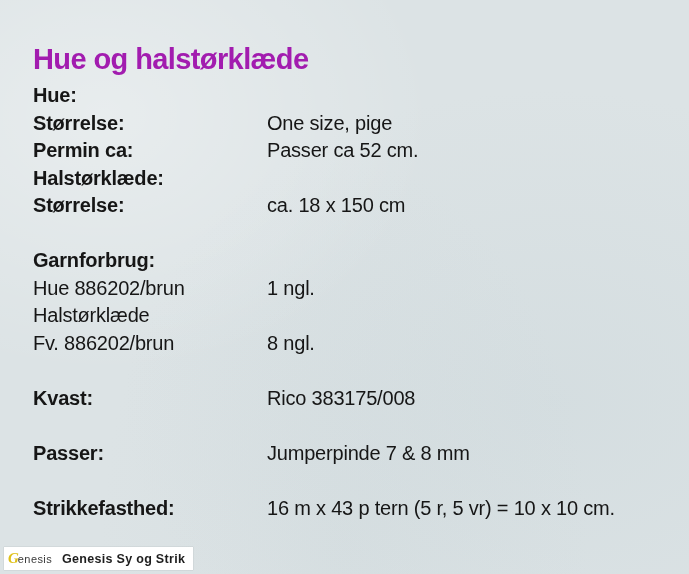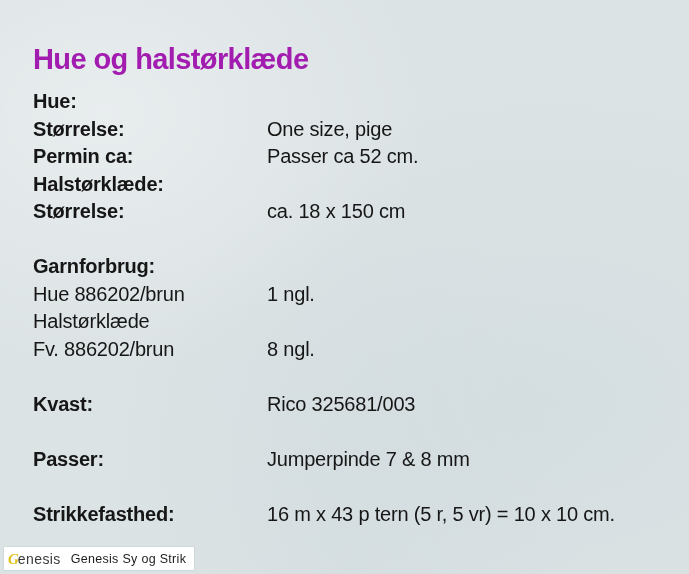--- a/index.html
+++ b/index.html
@@ -27,21 +27,21 @@
     font-size: 29px;
     font-weight: 700;
     letter-spacing: -0.6px;
     color: #a21caf;
     white-space: nowrap;
   }
 
   .spec-table {
     position: absolute;
     left: 33px;
-    top: 88px;
+    top: 82px;
     width: 630px;
   }
   .spec-row {
     display: flex;
     height: 27.5px;
     line-height: 27.5px;
     font-size: 20px;
     white-space: nowrap;
   }
   .spec-row .label {
@@ -78,28 +78,28 @@
   }
   .watermark .logo-g {
     font-family: "Liberation Serif", serif;
     font-style: italic;
     font-weight: 700;
     font-size: 15px;
     color: #dfc017;
     line-height: 1;
   }
   .watermark .logo-rest {
-    font-size: 14px;
+    font-size: 11px;
     color: #3a3a3a;
     letter-spacing: 0.4px;
     margin-left: -1px;
   }
   .watermark .wm-text {
     font-size: 12.5px;
-    font-weight: 400;
+    font-weight: 700;
     color: #1d1d1d;
     letter-spacing: 0.3px;
     white-space: nowrap;
     text-align: right;
   }
 </style>
 </head>
 <body>
 
 <h1 class="page-title">Hue og halstørklæde</h1>
@@ -138,21 +138,21 @@
       <span class="label">Halstørklæde</span>
       <span class="value"></span>
     </div>
     <div class="spec-row">
       <span class="label">Fv. 886202/brun</span>
       <span class="value">8 ngl.</span>
     </div>
     <div class="spec-row spacer"></div>
     <div class="spec-row">
       <span class="label bold">Kvast:</span>
-      <span class="value">Rico 325681/003</span>
+      <span class="value">Rico 383175/008</span>
     </div>
     <div class="spec-row spacer"></div>
     <div class="spec-row">
       <span class="label bold">Passer:</span>
       <span class="value">Jumperpinde 7 &amp; 8 mm</span>
     </div>
     <div class="spec-row spacer"></div>
     <div class="spec-row">
       <span class="label bold">Strikkefasthed:</span>
       <span class="value">16 m x 43 p tern (5 r, 5 vr) = 10 x 10 cm.</span>

